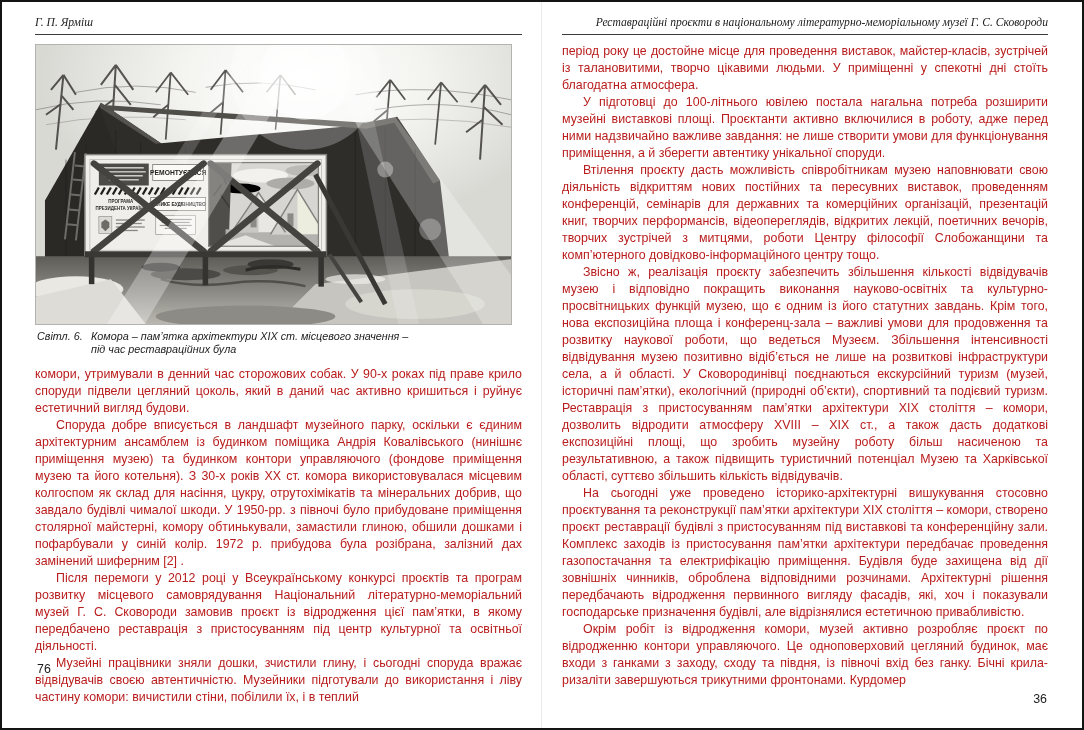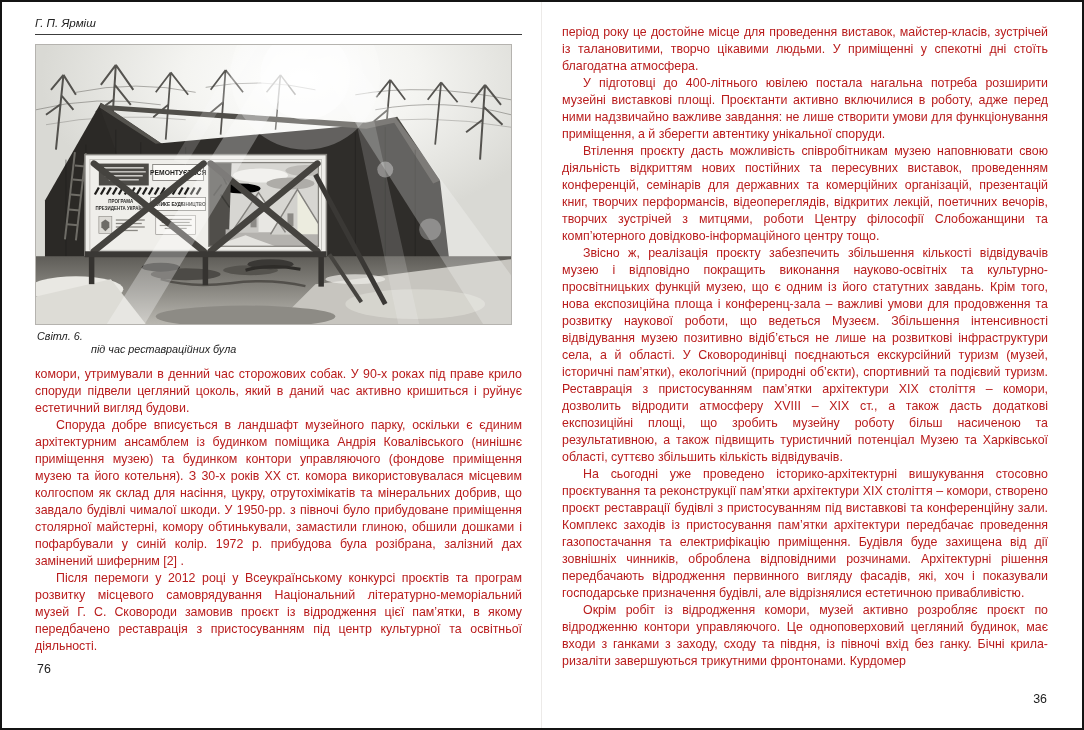--- a/index.html
+++ b/index.html
@@ -14,21 +14,21 @@
   }
   .gutter-line {
     position:absolute; left:541px; top:2px; bottom:2px; width:1px;
     background:#eceae8; z-index:1;
   }
   .page { position:absolute; top:16px; z-index:2; }
   .page-left  { left:35px;  width:487px; }
   .page-right { left:562px; width:486px; }
   .running-head {
     font-style:italic; font-size:11.6px; line-height:14px; color:#222;
-    padding-bottom:4px; border-bottom:1.3px solid #3c3c3c;
+    padding-bottom:4px; border-bottom:1.3px solid #3c3c3c;font-family:Liberation Serif, serif;
   }
   .page-right .running-head { text-align:right; }
   .photo-wrap {
     margin-top:9px; width:477px; height:281px;
     border:1px solid #b5b3af; box-sizing:border-box; background:#e9e9e6;
   }
   .photo-wrap svg { display:block; width:100%; height:100%; }
   .fig-caption {
     display:flex; margin-top:5px; margin-left:2px;
     font-style:italic; font-size:10.8px; line-height:13px; color:#222;
@@ -248,36 +248,38 @@
           <circle cx="700" cy="250" r="16" fill="#ffffff" opacity="0.35"></circle>
           <circle cx="790" cy="370" r="22" fill="#ffffff" opacity="0.28"></circle>
         </g>
       </g>
     </svg>
   </div>
 
   <div class="fig-caption">
     <span class="cap-label">Світл. 6.</span>
     <span class="cap-text">
-      <br>
+      <span>Комора – пам’ятка архітектури XIX ст. місцевого значення –</span><br>
       <span>під час реставраційних була</span>
     </span>
   </div>
 
   <div class="bodytext">
     <p>комори, утримували в денний час сторожових собак. У 90-х роках під праве крило споруди підвели цегляний цоколь, який в даний час активно кришиться і руйнує естетичний вигляд будови.</p>
     <p class="ind">Споруда добре вписується в ландшафт музейного парку, оскільки є єдиним архітектурним ансамблем із будинком поміщика Андрія Ковалівського (нинішнє приміщення музею) та будинком контори управляючого (фондове приміщення музею та його котельня). З 30-х років XX ст. комора використовувалася місцевим колгоспом як склад для насіння, цукру, отрутохімікатів та мінеральних добрив, що завдало будівлі чималої шкоди. У 1950-рр. з півночі було прибудоване приміщення столярної майстерні, комору обтинькували, замастили глиною, обшили дошками і пофарбували у синій колір. 1972 р. прибудова була розібрана, залізний дах замінений шиферним [2] .</p>
     <p class="ind">Після перемоги у 2012 році у Всеукраїнському конкурсі проєктів та програм розвитку місцевого самоврядування Національний літературно-меморіальний музей Г. С. Сковороди замовив проєкт із відродження цієї пам’ятки, в якому передбачено реставрація з пристосуванням під центр культурної та освітньої діяльності.</p>
+    <p class="ind">Музейні працівники зняли дошки, зчистили глину, і сьогодні споруда вражає відвідувачів своєю автентичністю. Музейники підготували до використання і ліву частину комори: вичистили стіни, побілили їх, і в теплий</p>
   </div>
 </div>
 
 <div class="page page-right">
+  <div class="running-head">Реставраційні проєкти в національному літературно-меморіальному музеї Г. С. Сковороди</div>
   <div class="bodytext">
     <p>період року це достойне місце для проведення виставок, майстер-класів, зустрічей із талановитими, творчо цікавими людьми. У приміщенні у спекотні дні стоїть благодатна атмосфера.</p>
-    <p class="ind">У підготовці до 400-літнього ювілею постала нагальна потреба розширити музейні виставкові площі. Проєктанти активно включилися в роботу, адже перед ними надзвичайно важливе завдання: не лише створити умови для функціонування приміщення, а й зберегти автентику унікальної споруди.</p>
+    <p class="ind">У підготовці до 100-літнього ювілею постала нагальна потреба розширити музейні виставкові площі. Проєктанти активно включилися в роботу, адже перед ними надзвичайно важливе завдання: не лише створити умови для функціонування приміщення, а й зберегти автентику унікальної споруди.</p>
     <p class="ind">Втілення проєкту дасть можливість співробітникам музею наповнювати свою діяльність відкриттям нових постійних та пересувних виставок, проведенням конференцій, семінарів для державних та комерційних організацій, презентацій книг, творчих перформансів, відеопереглядів, відкритих лекцій, поетичних вечорів, творчих зустрічей з митцями, роботи Центру філософії Слобожанщини та комп’ютерного довідково-інформаційного центру тощо.</p>
     <p class="ind">Звісно ж, реалізація проєкту забезпечить збільшення кількості відвідувачів музею і відповідно покращить виконання науково-освітніх та культурно-просвітницьких функцій музею, що є одним із його статутних завдань. Крім того, нова експозиційна площа і конференц-зала – важливі умови для продовження та розвитку наукової роботи, що ведеться Музеєм. Збільшення інтенсивності відвідування музею позитивно відіб’ється не лише на розвиткові інфраструктури села, а й області. У Сковородинівці поєднаються екскурсійний туризм (музей, історичні пам’ятки), екологічний (природні об’єкти), спортивний та подієвий туризм. Реставрація з пристосуванням пам’ятки архітектури XIX століття – комори, дозволить відродити атмосферу XVIII – XIX ст., а також дасть додаткові експозиційні площі, що зробить музейну роботу більш насиченою та результативною, а також підвищить туристичний потенціал Музею та Харківської області, суттєво збільшить кількість відвідувачів.</p>
     <p class="ind">На сьогодні уже проведено історико-архітектурні вишукування стосовно проєктування та реконструкції пам’ятки архітектури XIX століття – комори, створено проєкт реставрації будівлі з пристосуванням під виставкові та конференційну зали. Комплекс заходів із пристосування пам’ятки архітектури передбачає проведення газопостачання та електрифікацію приміщення. Будівля буде захищена від дії зовнішніх чинників, оброблена відповідними розчинами. Архітектурні рішення передбачають відродження первинного вигляду фасадів, які, хоч і показували господарське призначення будівлі, але відрізнялися естетичною привабливістю.</p>
     <p class="ind">Окрім робіт із відродження комори, музей активно розробляє проєкт по відродженню контори управляючого. Це одноповерховий цегляний будинок, має входи з ганками з заходу, сходу та півдня, із півночі вхід без ганку. Бічні крила-ризаліти завершуються трикутними фронтонами. Курдомер</p>
   </div>
 </div>
 
 <div class="pageno pageno-left">76</div>
 <div class="pageno pageno-right">36</div>
 

